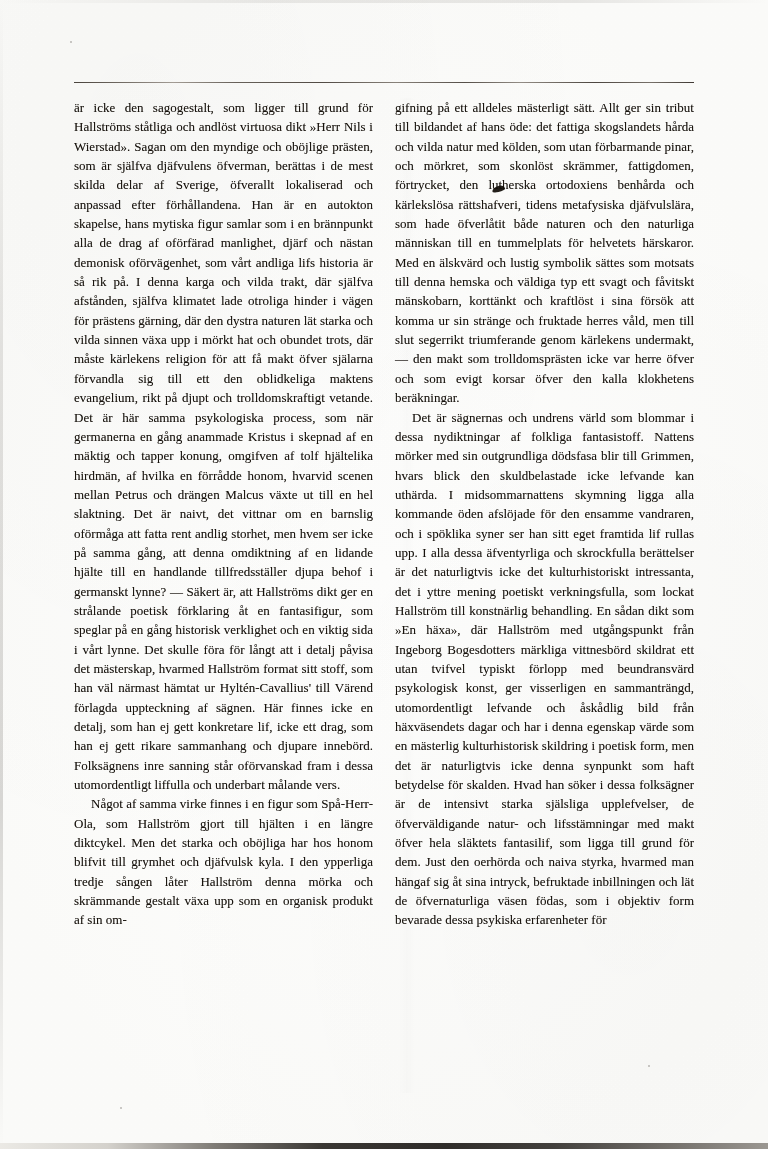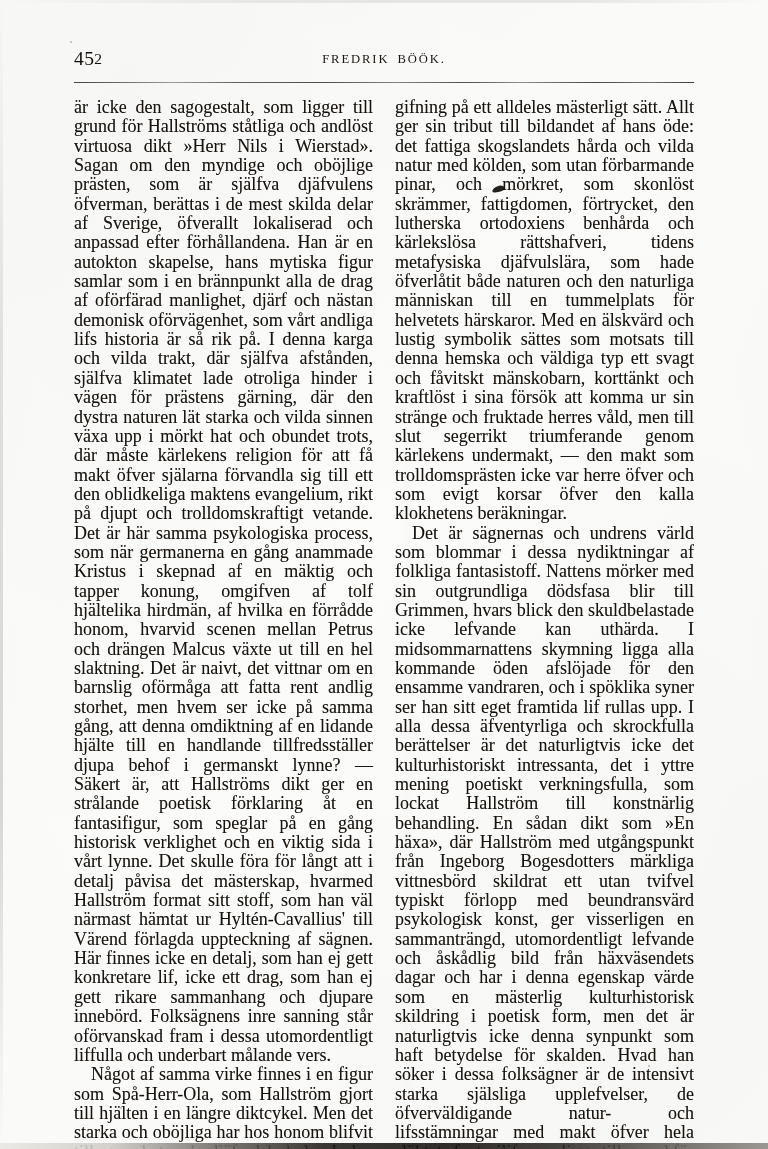--- a/index.html
+++ b/index.html
@@ -86,21 +86,21 @@
   .col {
     position: absolute;
     top: 0;
     width: 299px;
   }
   .col-left  { left: 0; }
   .col-right { left: 321px; }
 
   .col p {
     margin: 0;
-    font-size: 18px;
+    font-size: 13px;
     line-height: 19.35px;
     text-align: justify;
     text-justify: inter-word;
     hyphens: none;
     color: #17120c;
   }
   .col p.indent { text-indent: 17px; }
 
   
   .col p { text-shadow: 0 0 0.35px rgba(0,0,0,0.30); }
@@ -171,24 +171,20 @@
   }
 </style>
 </head>
 <body>
 
 <div class="page">
 
   <div class="scan-edge-top"></div>
   <div class="scan-edge-left"></div>
 
-  <div class="running-head">
-    <span class="folio"><span>45</span><span class="os-small">2</span></span>
-    <span class="head-title">FREDRIK BÖÖK.</span>
-  </div>
 
   <div class="head-rule"></div>
 
   <div class="columns">
 
     <div class="col col-left">
       <p>är icke den sagogestalt, som ligger till grund för Hallströms ståtliga och andlöst virtuosa dikt »Herr Nils i Wierstad». Sagan om den myndige och oböjlige prästen, som är själfva djäfvulens öfverman, berättas i de mest skilda delar af Sverige, öfverallt lokaliserad och anpassad efter förhållandena. Han är en autokton skapelse, hans mytiska figur samlar som i en brännpunkt alla de drag af oförfärad manlighet, djärf och nästan demonisk oförvägenhet, som vårt andliga lifs historia är så rik på. I denna karga och vilda trakt, där själfva afstånden, själfva klimatet lade otroliga hinder i vägen för prästens gärning, där den dystra naturen lät starka och vilda sinnen växa upp i mörkt hat och obundet trots, där måste kärlekens religion för att få makt öfver själarna förvandla sig till ett den oblidkeliga maktens evangelium, rikt på djupt och trolldomskraftigt vetande. Det är här samma psykologiska process, som när germanerna en gång anammade Kristus i skepnad af en mäktig och tapper konung, omgifven af tolf hjältelika hirdmän, af hvilka en förrådde honom, hvarvid scenen mellan Petrus och drängen Malcus växte ut till en hel slaktning. Det är naivt, det vittnar om en barnslig oförmåga att fatta rent andlig storhet, men hvem ser icke på samma gång, att denna omdiktning af en lidande hjälte till en handlande tillfredsställer djupa behof i germanskt lynne? — Säkert är, att Hallströms dikt ger en strålande poetisk förklaring åt en fantasifigur, som speglar på en gång historisk verklighet och en viktig sida i vårt lynne. Det skulle föra för långt att i detalj påvisa det mästerskap, hvarmed Hallström format sitt stoff, som han väl närmast hämtat ur Hyltén-Cavallius' till Värend förlagda uppteckning af sägnen. Här finnes icke en detalj, som han ej gett konkretare lif, icke ett drag, som han ej gett rikare sammanhang och djupare innebörd. Folksägnens inre sanning står oförvanskad fram i dessa utomordentligt liffulla och underbart målande vers.</p>
       <p class="indent">Något af samma virke finnes i en figur som Spå-Herr-Ola, som Hallström gjort till hjälten i en längre diktcykel. Men det starka och oböjliga har hos honom blifvit till grymhet och djäfvulsk kyla. I den ypperliga tredje sången låter Hallström denna mörka och skrämmande gestalt växa upp som en organisk produkt af sin om-</p>
     </div>
 

